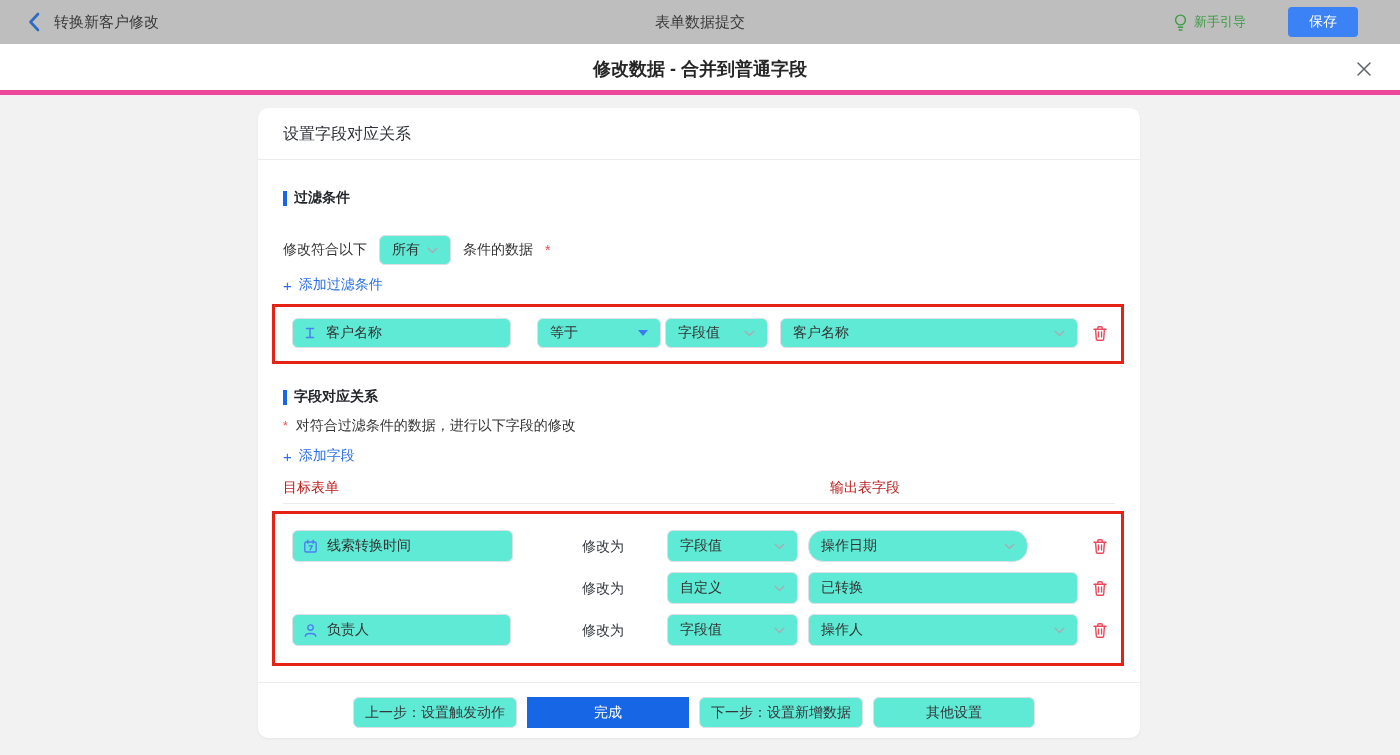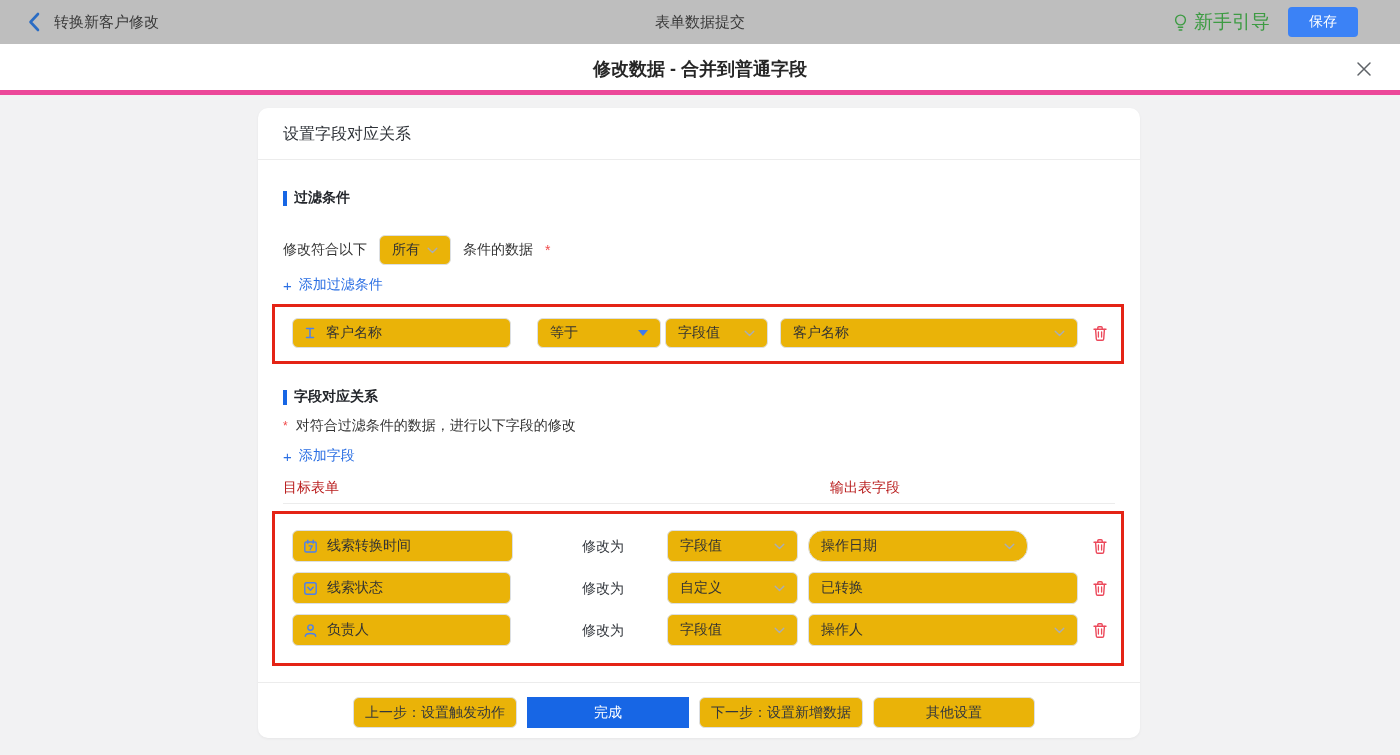--- a/index.html
+++ b/index.html
@@ -9,21 +9,21 @@
     background:#f2f2f3; font-family:"Liberation Sans",sans-serif;
     font-size:14px; color:#333;
   }
 
   
   .topbar { position:absolute; left:0; top:0; width:1400px; height:44px; background:#bebebe; }
   .topbar-back { position:absolute; left:26px; top:11px; width:16px; height:22px; cursor:pointer; }
   .topbar-title { position:absolute; left:54px; top:0; line-height:44px; font-size:15px; color:#3a3a3a; }
   .topbar-center { position:absolute; left:0; top:0; width:100%; text-align:center; line-height:44px; font-size:15px; color:#3a3a3a; }
   .guide { position:absolute; left:1173px; top:0; height:44px; display:flex; align-items:center; gap:6px; cursor:pointer; }
-  .guide-label { font-size:19px; color:#3d9b43; }
+  .guide-label { font-size:13px; color:#3d9b43; }
   .save-btn { position:absolute; left:1288px; top:7px; width:70px; height:30px; background:#3b82f6; border:none; border-radius:4px; color:#fff; font-size:14px; font-family:inherit; cursor:pointer; }
 
   
   .modal-hd { position:absolute; left:0; top:44px; width:1400px; height:51px; background:#fff; border-bottom:5px solid #ec4899; }
   .modal-title { width:100%; text-align:center; line-height:50px; font-size:18px; font-weight:bold; color:#262626; }
   .modal-close { position:absolute; right:28px; top:17px; width:16px; height:16px; cursor:pointer; }
 
   
   .panel { position:absolute; left:258px; top:108px; width:882px; height:630px; background:#fff; border-radius:10px; box-shadow:0 1px 3px rgba(0,0,0,.05); }
   .panel-hd { position:absolute; left:0; top:0; width:100%; height:52px; border-bottom:1px solid #ececec; padding-left:25px; line-height:52px; font-size:16px; color:#30343a; }
@@ -34,21 +34,21 @@
 
   .inline-row { position:absolute; display:flex; align-items:center; }
   .req { color:#f04a4a; font-size:14px; }
 
   .link { position:absolute; display:flex; align-items:center; color:#2b6fe3; font-size:14px; cursor:pointer; }
   .link .plus { margin-right:7px; font-size:15px; }
 
   .red-frame { position:absolute; border:3px solid #e42315; }
 
   .field-box, .sel, .txt-input, .btn-outline {
-    background:#eab308; border:1px solid #dcdfe3; border-radius:6px;
+    background:#5eead4; border:1px solid #dcdfe3; border-radius:6px;
     display:flex; align-items:center; font-size:14px; color:#333;
   }
   .field-box { padding:0 10px; gap:9px; }
   .sel { padding:0 12px; justify-content:space-between; cursor:pointer; }
   .txt-input { padding:0 12px; }
   .caret { width:0; height:0; border-left:5px solid transparent; border-right:5px solid transparent; border-top:6px solid #3e7bee; }
   .modify-lbl { position:absolute; line-height:32px; color:#33373d; }
   .col-hd { position:absolute; font-size:14px; color:#b91c1c; }
   .hair { position:absolute; border-top:1px solid #ececec; }
 
@@ -194,27 +194,20 @@
     </span>
     <span class="trash" style="left:834px; top:430px;">
       <svg width="16" height="17" viewBox="0 0 16 17">
           <path d="M2 4.2 H14" stroke="#ec485a" stroke-width="1.4" stroke-linecap="round"></path>
           <path d="M5.8 4 V2.8 Q5.8 1.8 6.8 1.8 H9.2 Q10.2 1.8 10.2 2.8 V4" fill="none" stroke="#ec485a" stroke-width="1.4"></path>
           <path d="M3.6 4.4 L4.3 14 Q4.4 15.2 5.6 15.2 H10.4 Q11.6 15.2 11.7 14 L12.4 4.4" fill="none" stroke="#ec485a" stroke-width="1.4" stroke-linecap="round" stroke-linejoin="round"></path>
           <path d="M6.4 7 V12 M9.6 7 V12" stroke="#ec485a" stroke-width="1.3" stroke-linecap="round"></path>
         </svg>
     </span>
 
-    <span class="field-box" style="position:absolute; left:34px; top:464px; width:219px; height:32px;">
-      <svg width="15" height="15" viewBox="0 0 15 15">
-          <rect x="1.8" y="1.8" width="11.4" height="11.4" rx="2" fill="none" stroke="#4a7ff0" stroke-width="1.4"></rect>
-          <polyline points="4.8,6.2 7.5,9.2 10.2,6.2" fill="none" stroke="#4a7ff0" stroke-width="1.4" stroke-linejoin="round" stroke-linecap="round"></polyline>
-        </svg>
-      <span>线索状态</span>
-    </span>
     <span class="modify-lbl" style="left:324px; top:464px;">修改为</span>
     <span class="sel" style="position:absolute; left:409px; top:464px; width:131px; height:32px;">
       <span>自定义</span>
       <svg width="11" height="7" viewBox="0 0 11 7">
           <polyline points="1.2,1.2 5.5,5.6 9.8,1.2" fill="none" stroke="#a9adb5" stroke-width="1.4" stroke-linecap="round" stroke-linejoin="round"></polyline>
         </svg>
     </span>
     <span class="txt-input" style="position:absolute; left:550px; top:464px; width:270px; height:32px;">
       <span>已转换</span>
     </span>

